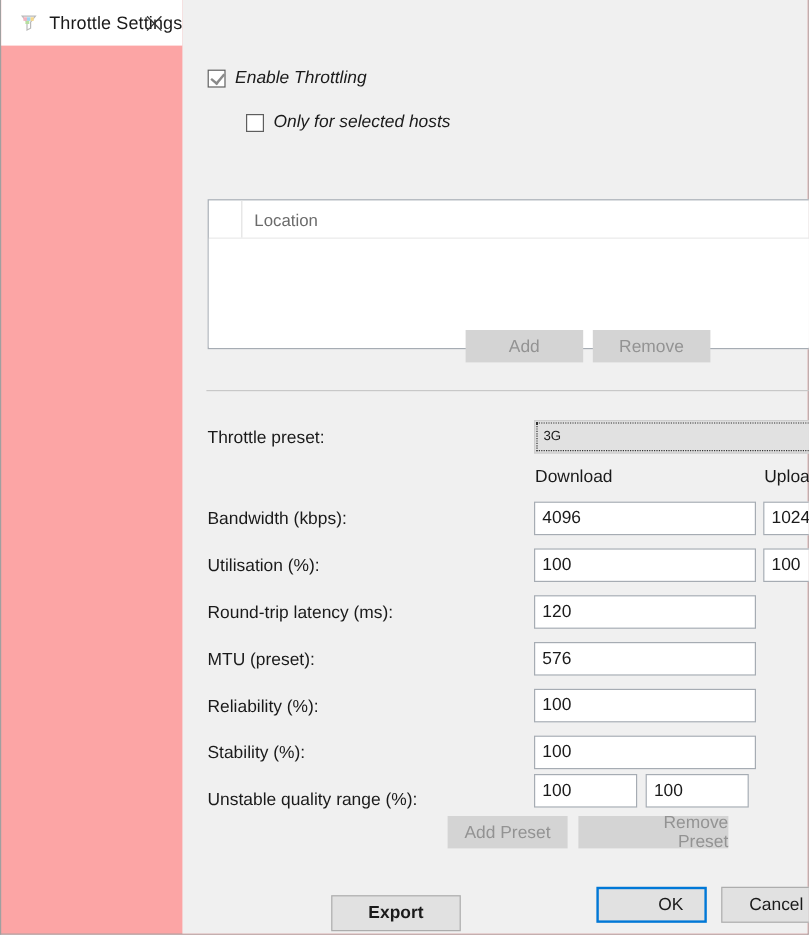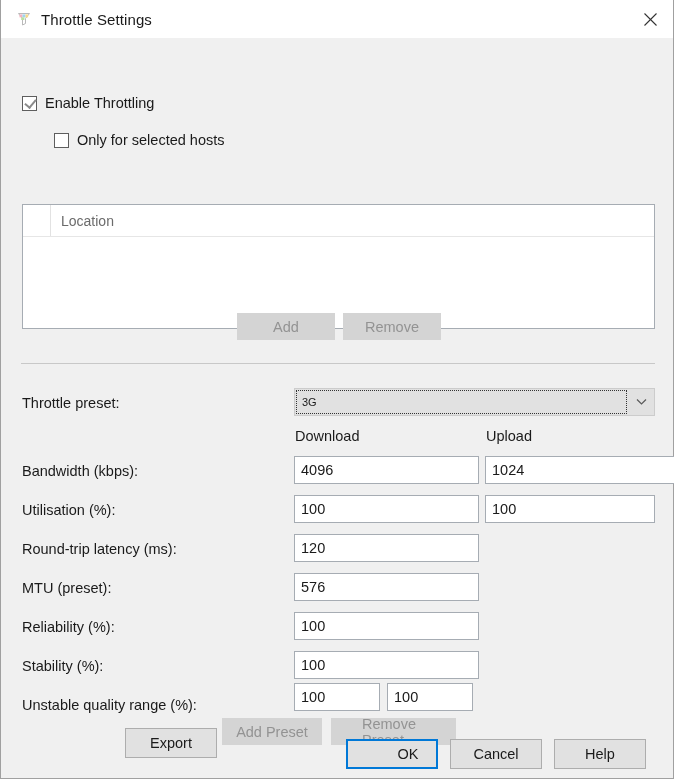--- a/index.html
+++ b/index.html
@@ -10,25 +10,26 @@
   body {
     width: 674px; height: 779px;
     font-family: "Liberation Sans", sans-serif;
     font-size: 14.5px;
     color: #1a1a1a;
     overflow: hidden;
   }
   .window {
     position: relative;
     width: 674px; height: 779px;
-    background: #eab308;
+    background: #fca5a5;
     border: 1px solid #a0a0a0;
     border-top: none;
     display: flex;
-    flex-direction: column;
+    flex-direction: row;
+    text-align: right;
   }
   
   .titlebar {
     height: 38px;
     background: #ffffff;
     display: flex;
     align-items: center;
     flex: 0 0 auto;
     position: relative;
   }
@@ -58,20 +59,21 @@
     position: relative;
     background: #f0f0f0;
     padding: 0;
   }
 
   
   .cb-row {
     display: flex;
     align-items: center;
     position: absolute;
+    font-style: italic;
   }
   .cbox {
     width: 15px; height: 15px;
     border: 1px solid #5e5e5e;
     background: #ffffff;
     flex: 0 0 auto;
     position: relative;
     margin-right: 8px;
   }
   .cbox.checked::after {
@@ -291,20 +293,20 @@
     <div class="tinput" style="left:293px; top:613px; width:185px;">100</div>
 
     <div class="flabel" style="left:21px; top:659px;">Unstable quality range (%):</div>
     <div class="tinput" style="left:293px; top:645px; width:86px;">100</div>
     <div class="tinput" style="left:386px; top:645px; width:86px;">100</div>
 
     <div class="btn-flat-disabled" style="left:221px; top:680px; width:100px; height:27px;">Add Preset</div>
     <div class="btn-flat-disabled" style="left:330px; top:680px; width:125px; height:27px;padding-left:31px;">Remove Preset</div>
 
     <div class="bottombar">
-      <div class="btn" style="left:124px; top:6px; width:92px;">Export</div>
+      <div class="btn" style="left:124px; top:24px; width:108px;font-weight:bold;">Export</div>
       <div class="btn default" style="left:345px; top:17px; width:92px;padding-left:32px;">OK</div>
       <div class="btn" style="left:449px; top:17px; width:92px;">Cancel</div>
       <div class="btn" style="left:553px; top:17px; width:92px;">Help</div>
     </div>
 
   </div>
 </div>
 
 </body></html>

